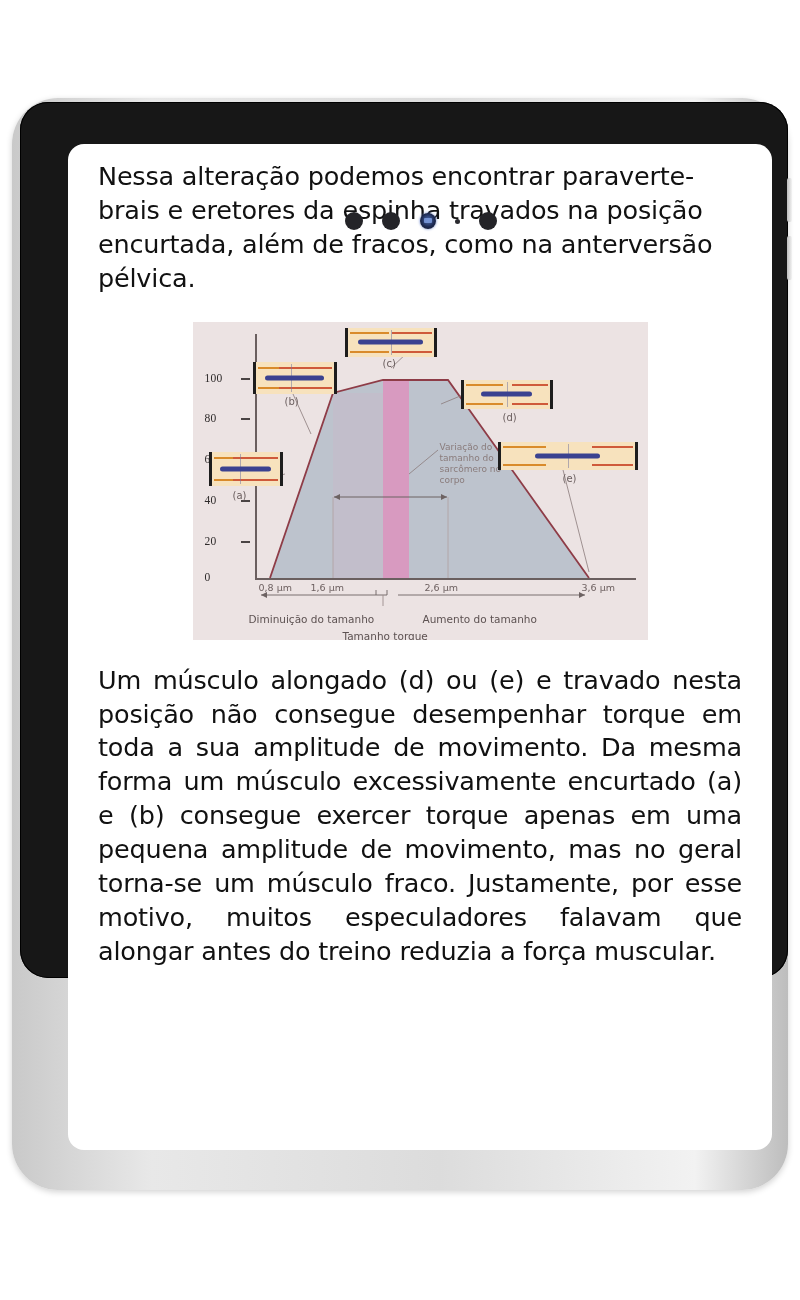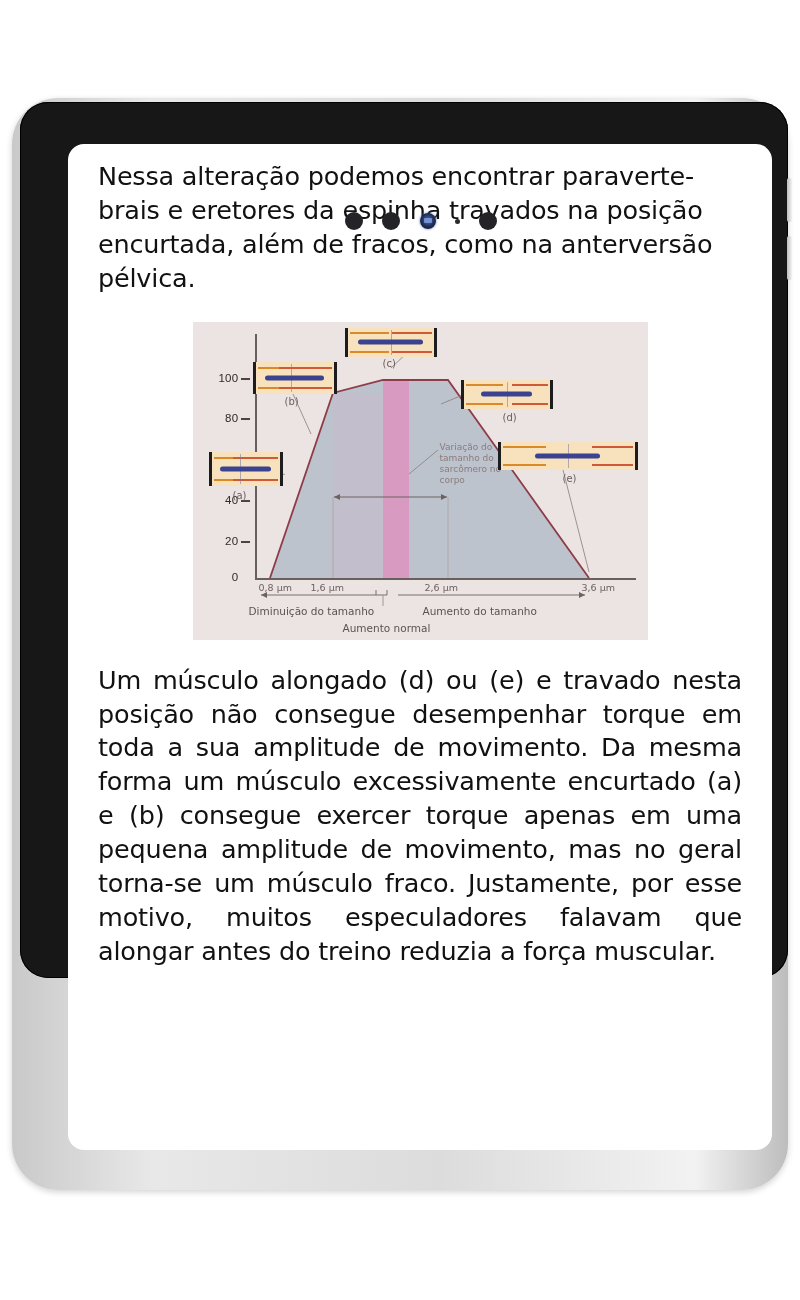--- a/index.html
+++ b/index.html
@@ -128,22 +128,22 @@
     background: #ece3e3;
     overflow: hidden;
   }
   .fig-inner { position: absolute; inset: 0; }
 
   
   .ytick {
     position: absolute;
     font-size: 11.5px;
     color: #2e2a2a;
-    font-family: Liberation Sans, sans-serif;
-    text-align: right;
+    font-family: Liberation Serif, serif;
+    text-align: left;
     width: 34px;
     letter-spacing: .3px;
   }
   .ytick .dash {
     position: absolute;
     right: -11px;
     top: 6px;
     width: 9px;
     height: 2px;
     background: #4a4444;
@@ -154,20 +154,21 @@
     color: #6d6060;
     font-family: "DejaVu Sans", sans-serif;
     white-space: nowrap;
   }
   .fig-label {
     position: absolute;
     font-size: 10.5px;
     color: #5d5252;
     font-family: "DejaVu Sans", sans-serif;
     white-space: nowrap;
+    margin-top: 8px;
   }
   .fig-note {
     position: absolute;
     font-size: 9px;
     line-height: 1.25;
     color: #8a7c7c;
     font-family: "DejaVu Sans", sans-serif;
     width: 78px;
   }
   .panel-tag {
@@ -277,21 +278,21 @@
                 <div class="ytick" style="left:12px; top:213px;">20<span class="dash"></span></div>
                 <div class="ytick" style="left:12px; top:249px;">0</div>
 
                 <div class="xtick" style="left:66px; top:260px;">0,8 μm</div>
                 <div class="xtick" style="left:118px; top:260px;">1,6 μm</div>
                 <div class="xtick" style="left:232px; top:260px;">2,6 μm</div>
                 <div class="xtick" style="left:389px; top:260px;">3,6 μm</div>
 
                 <div class="fig-label" style="left:56px; top:283px;">Diminuição do tamanho</div>
                 <div class="fig-label" style="left:230px; top:283px;">Aumento do tamanho</div>
-                <div class="fig-label" style="left:150px; top:300px;">Aumento normal</div>
+                <div class="fig-label" style="left:150px; top:300px;">Tamanho torque</div>
 
                 <div class="fig-note" style="left:247px; top:120px;">Variação do tamanho do sarcômero no corpo</div>
 
                 <div class="sarc" style="left:16px; top:130px; width:74px; height:34px;">
                   <div class="thin-t" style="left:2px; right:30%; top:5px;"></div>
                   <div class="thin-t2" style="left:32%; right:2px; top:5px;"></div>
                   <div class="thin-b" style="left:2px; right:30%; bottom:5px;"></div>
                   <div class="thin-b2" style="left:32%; right:2px; bottom:5px;"></div>
                   <div class="mline" style="left:42%;"></div>
                   <div class="thick"></div>

